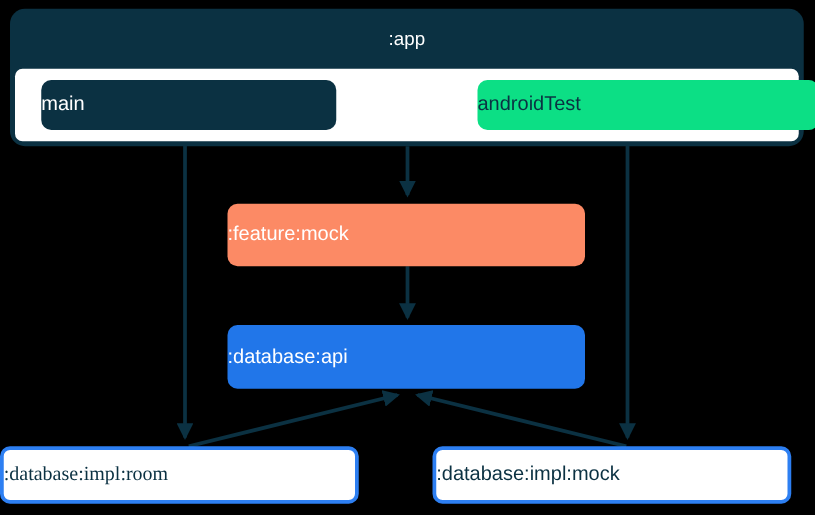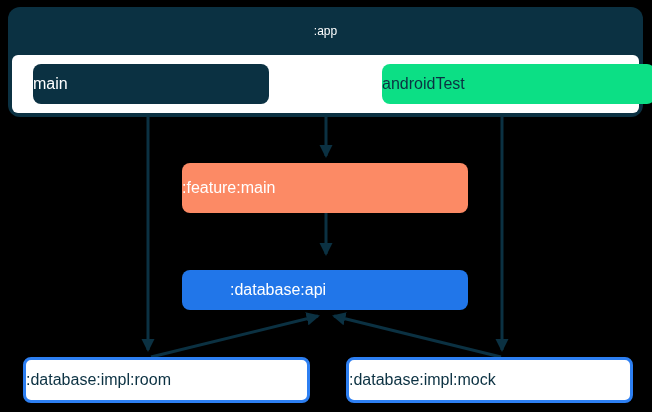--- a/index.html
+++ b/index.html
@@ -37,50 +37,50 @@
   }
   .app-container {
     position: absolute;
     left: 8px; top: 7px; width: 635px; height: 110px;
     background: var(--navy);
     border-radius: 12px;
   }
   .app-title {
     position: absolute; left: 0; top: 0; width: 100%; height: 48px;
     display: flex; align-items: center; justify-content: center;
-    color: var(--white); font-size: 12px;
+    color: var(--white); font-size: 15px;
   }
   .app-body {
     position: absolute;
     left: 4px; top: 48px; width: 627px; height: 58px;
     background: var(--white);
     border-radius: 6px;
   }
   .pill-main {
     left: 21px; top: 9px; width: 236px; height: 40px;
     background: var(--navy); color: var(--white);
   }
   .pill-androidtest {
     left: 370px; top: 9px; width: 273px; height: 40px;
     background: var(--green); color: var(--navy);
   }
   .node-feature-home {
     left: 182px; top: 163px; width: 286px; height: 50px;
     background: var(--coral); color: var(--white);
   }
   .node-database-api {
-    left: 182px; top: 270px; width: 286px; height: 40px;
-    background: var(--blue); color: var(--white); padding-left: 48px;
+    left: 182px; top: 260px; width: 286px; height: 51px;
+    background: var(--blue); color: var(--white);
   }
   .node-impl {
     top: 357px; width: 287px; height: 46px;
     background: var(--white); color: var(--navy);
     border: 3px solid var(--border-blue);
   }
-  .node-impl-room { left: 23px; }
+  .node-impl-room { left: 0; font-family: Liberation Serif, serif; }
   .node-impl-mock { left: 346px; }
 </style>
 </head>
 <body>
 
 <div class="stage">
 
   <svg class="edges-svg" viewBox="0 0 652 412">
     <defs>
       <marker id="arrow" viewBox="0 0 10 10" refX="8.5" refY="5" markerWidth="4.5" markerHeight="4.5" orient="auto-start-reverse">
@@ -101,21 +101,21 @@
       <div class="node pill-main">
         <span>main</span>
       </div>
       <div class="node pill-androidtest">
         <span>androidTest</span>
       </div>
     </div>
   </div>
 
   <div class="node node-feature-home">
-    <span>:feature:main</span>
+    <span>:feature:mock</span>
   </div>
 
   <div class="node node-database-api">
     <span>:database:api</span>
   </div>
 
   <div class="node node-impl node-impl-room">
     <span>:database:impl:room</span>
   </div>
 

